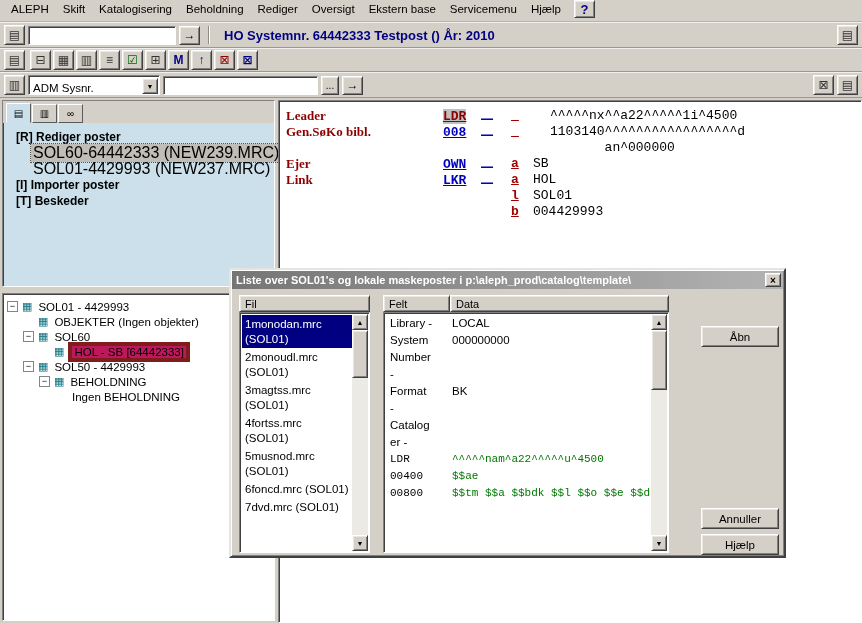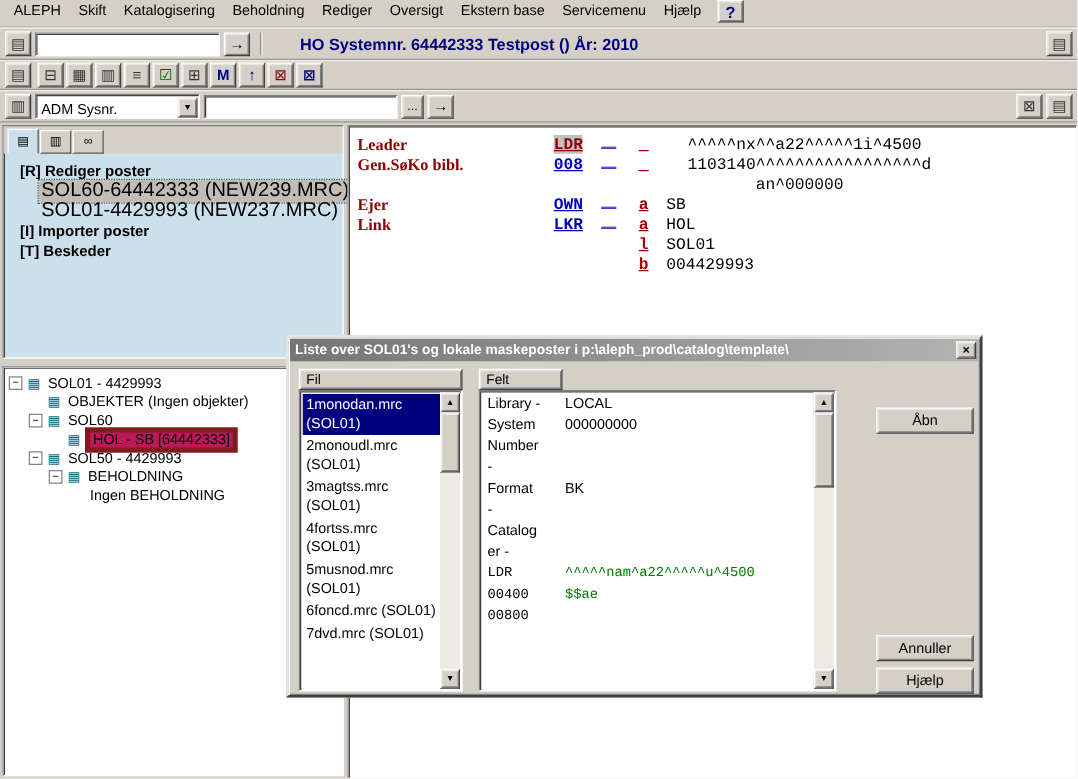--- a/index.html
+++ b/index.html
@@ -19,21 +19,21 @@
   
   .bar { position:absolute; left:0; width:862px; display:flex; align-items:center; padding:0 4px; gap:3px; border-top:1px solid #f0efec; border-bottom:1px solid #9c988f; }
   .row2 { top:22px; height:26px; }
   .row3 { top:48px; height:24px; gap:2px; }
   .row4 { top:72px; height:26px; }
   .tbtn { width:21px; height:20px; display:flex; align-items:center; justify-content:center; font-size:12px; cursor:default; flex:none; }
   .ticon { line-height:1; }
   .c-dark { color:#333; } .c-navy { color:#000080; font-weight:bold; } .c-green { color:#006400; } .c-maroon { color:#8b0000; }
   .txt { height:19px; font:inherit; padding:0 3px; outline:none; }
   .vsep { width:2px; height:18px; border-left:1px solid #8f8b83; border-right:1px solid #fff; margin:0 5px; flex:none; }
-  .header-title { color:#000080; font-weight:bold; font-size:13px; white-space:nowrap; margin-left:22px; }
+  .header-title { color:#000080; font-weight:bold; font-size:13px; white-space:nowrap; margin-left:6px; }
   .spacer { flex:1; }
   .combo { width:132px; height:20px; display:flex; align-items:flex-end; padding:0 1px 0 4px; }
   .combo-text { flex:1; }
   .combo-btn { width:16px; height:16px; display:flex; align-items:center; justify-content:center; font-size:7px; }
   .mini-btn { width:18px; height:19px; display:flex; align-items:center; justify-content:center; font-size:10px; flex:none; }
   .arrow-btn { width:21px; height:19px; display:flex; align-items:center; justify-content:center; font-size:12px; flex:none; }
 
   
   .upper-panel { position:absolute; left:2px; top:100px; width:273px; height:187px; background:#cbe0eb; border:1px solid; border-color:#808080 #ffffff #ffffff #808080; box-shadow:inset 1px 1px 0 #404040; }
   .tabstrip { height:22px; display:flex; align-items:flex-end; gap:1px; padding:2px 0 0 3px; background:#d4d0c8; }
@@ -322,20 +322,23 @@
           <span>×</span>
         </span>
     </div>
 
     <div class="col-header raised" id="filhdr">
         <span>Fil</span>
       </div>
     <div class="col-header raised" id="felthdr">
         <span>Felt</span>
       </div>
+    <div class="col-header raised" id="datahdr">
+        <span>Data</span>
+      </div>
 
     <div class="listbox sunken" id="fillist">
       <div class="list-inner">
         <div class="fitem sel">
             <span class="l1">1monodan.mrc</span>
             <span class="l2">(SOL01)</span>
           </div>
         <div class="fitem">
             <span class="l1">2monoudl.mrc</span>
             <span class="l2">(SOL01)</span>
@@ -411,20 +414,21 @@
         <div class="fd-row green">
             <span class="fd-felt">LDR</span>
             <span class="fd-data">^^^^^nam^a22^^^^^u^4500</span>
           </div>
         <div class="fd-row green">
             <span class="fd-felt">00400</span>
             <span class="fd-data">$$ae</span>
           </div>
         <div class="fd-row green">
             <span class="fd-felt">00800</span>
+            <span class="fd-data">$$tm $$a $$bdk $$l $$o $$e $$d</span>
           </div>
       </div>
       <div class="vscroll">
         <span class="sbtn raised up">
             <span>▲</span>
           </span>
         <span class="sthumb" style="top:16px;height:60px"></span>
         <span class="sbtn raised down">
             <span>▼</span>
           </span>

